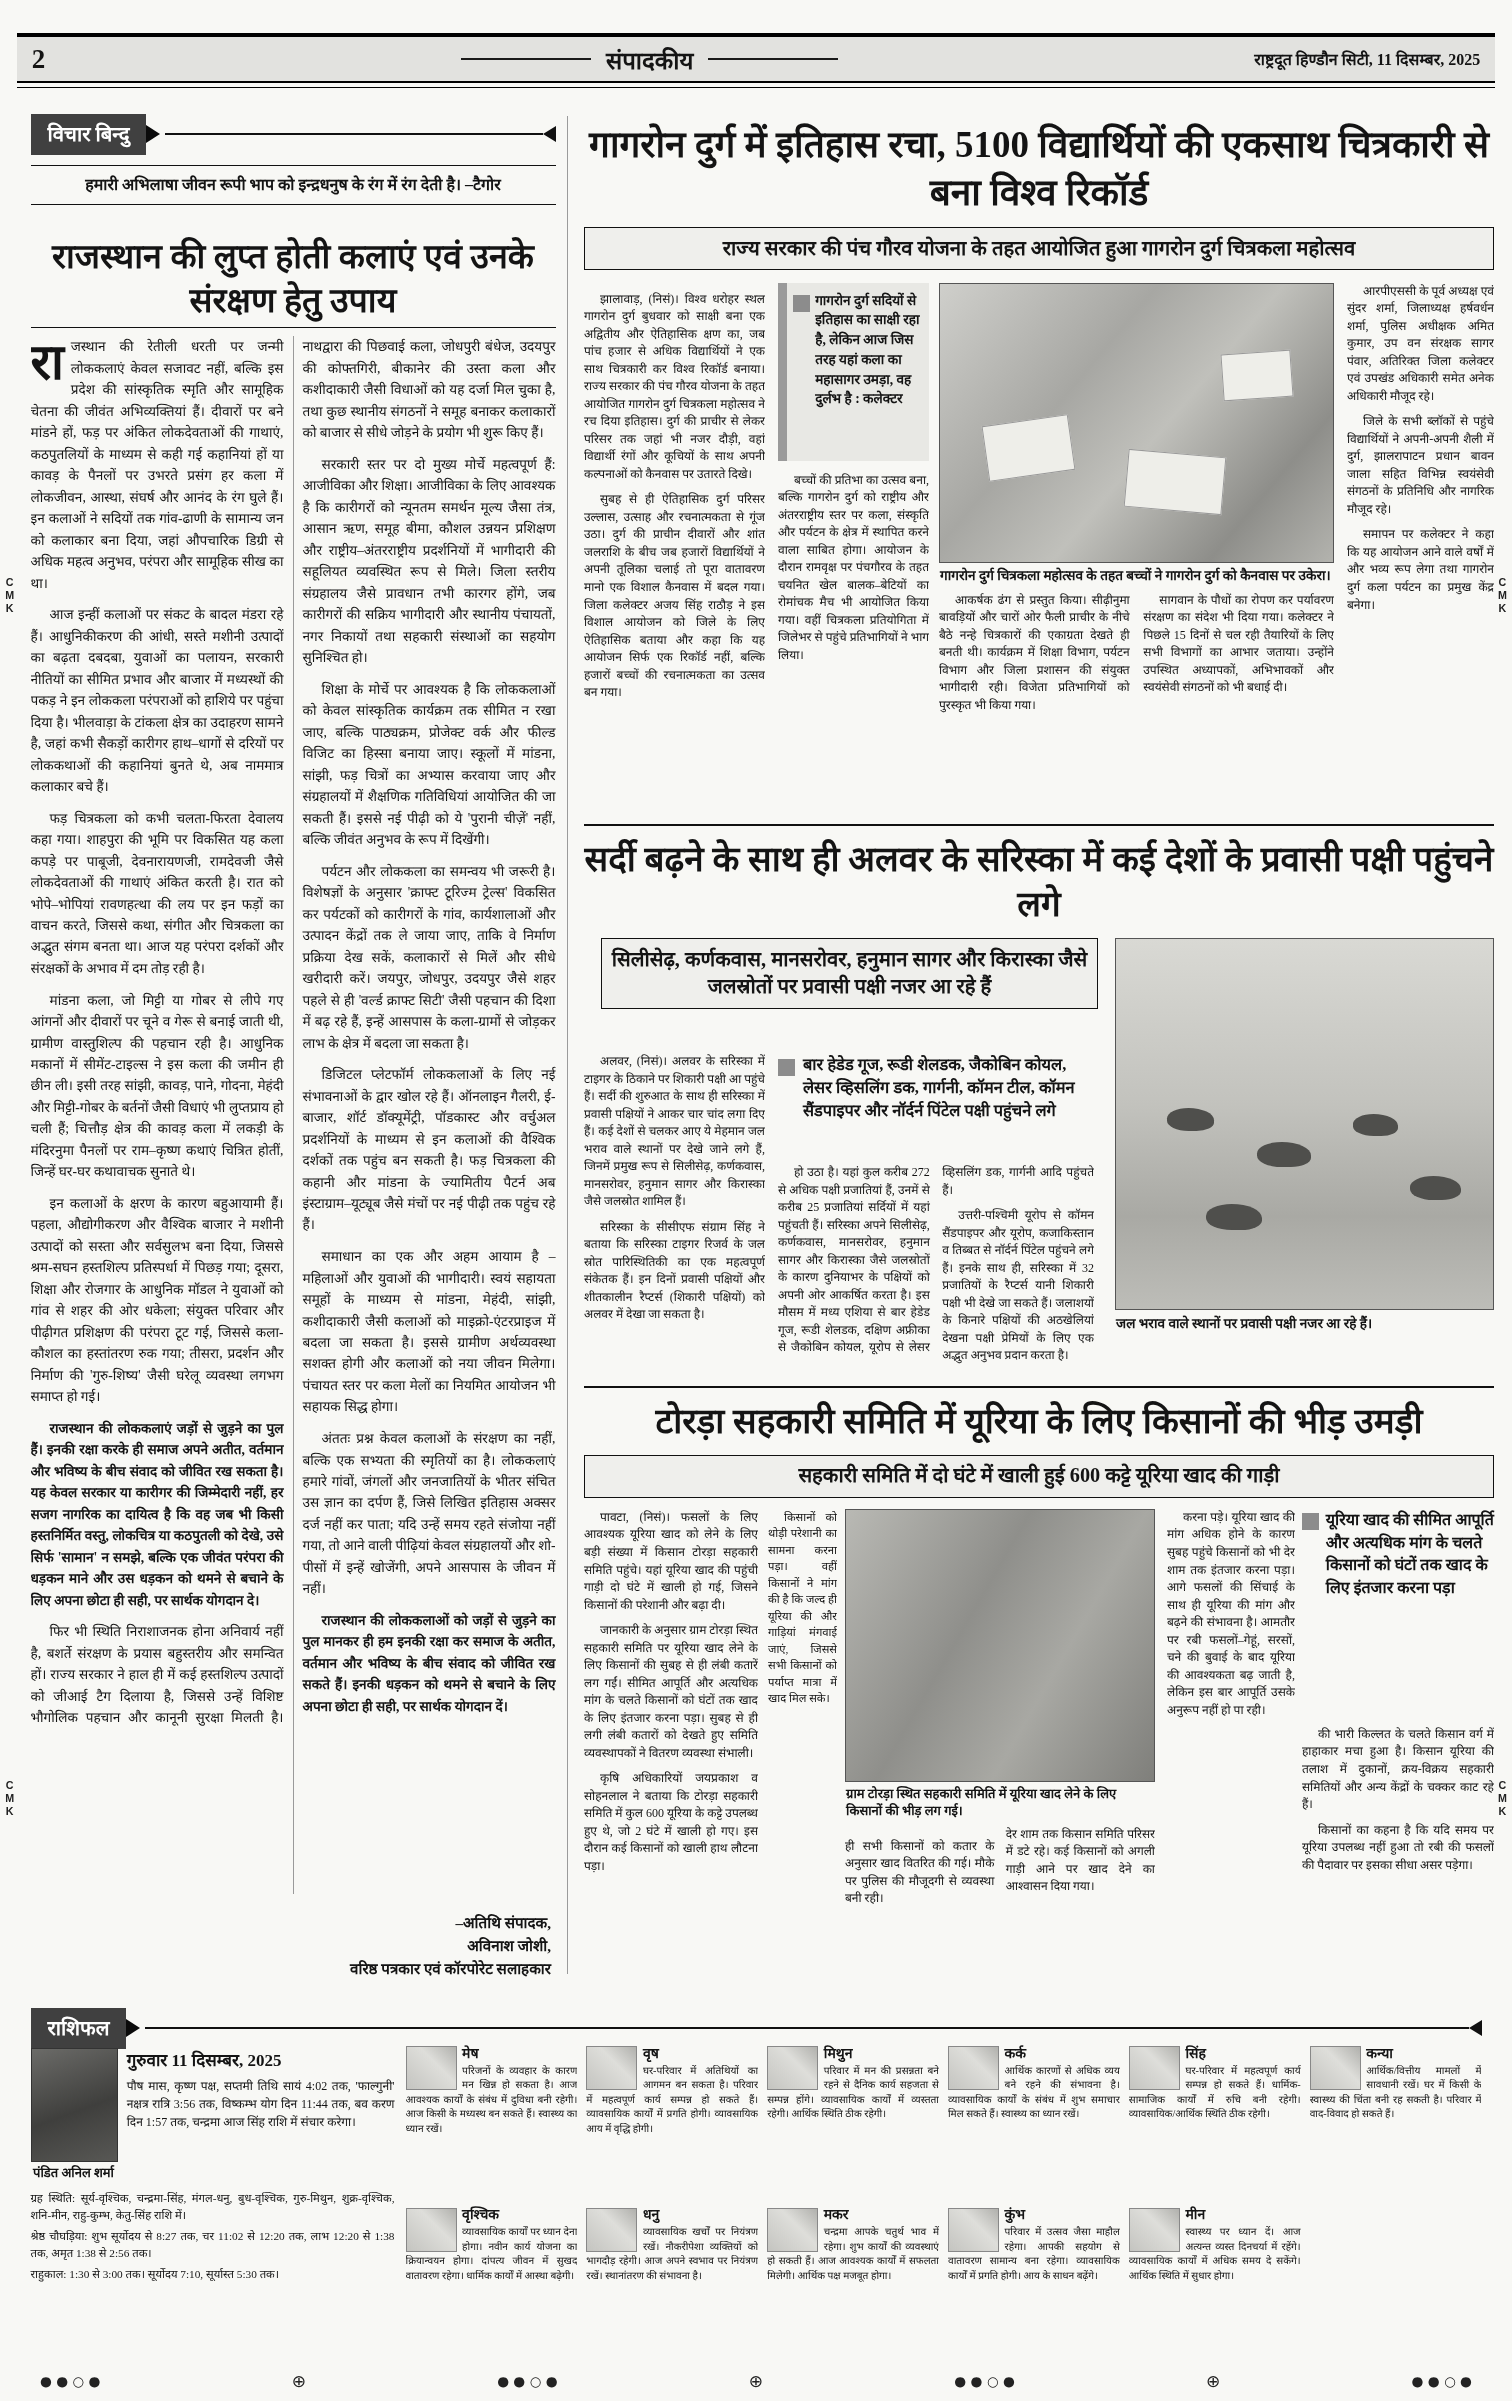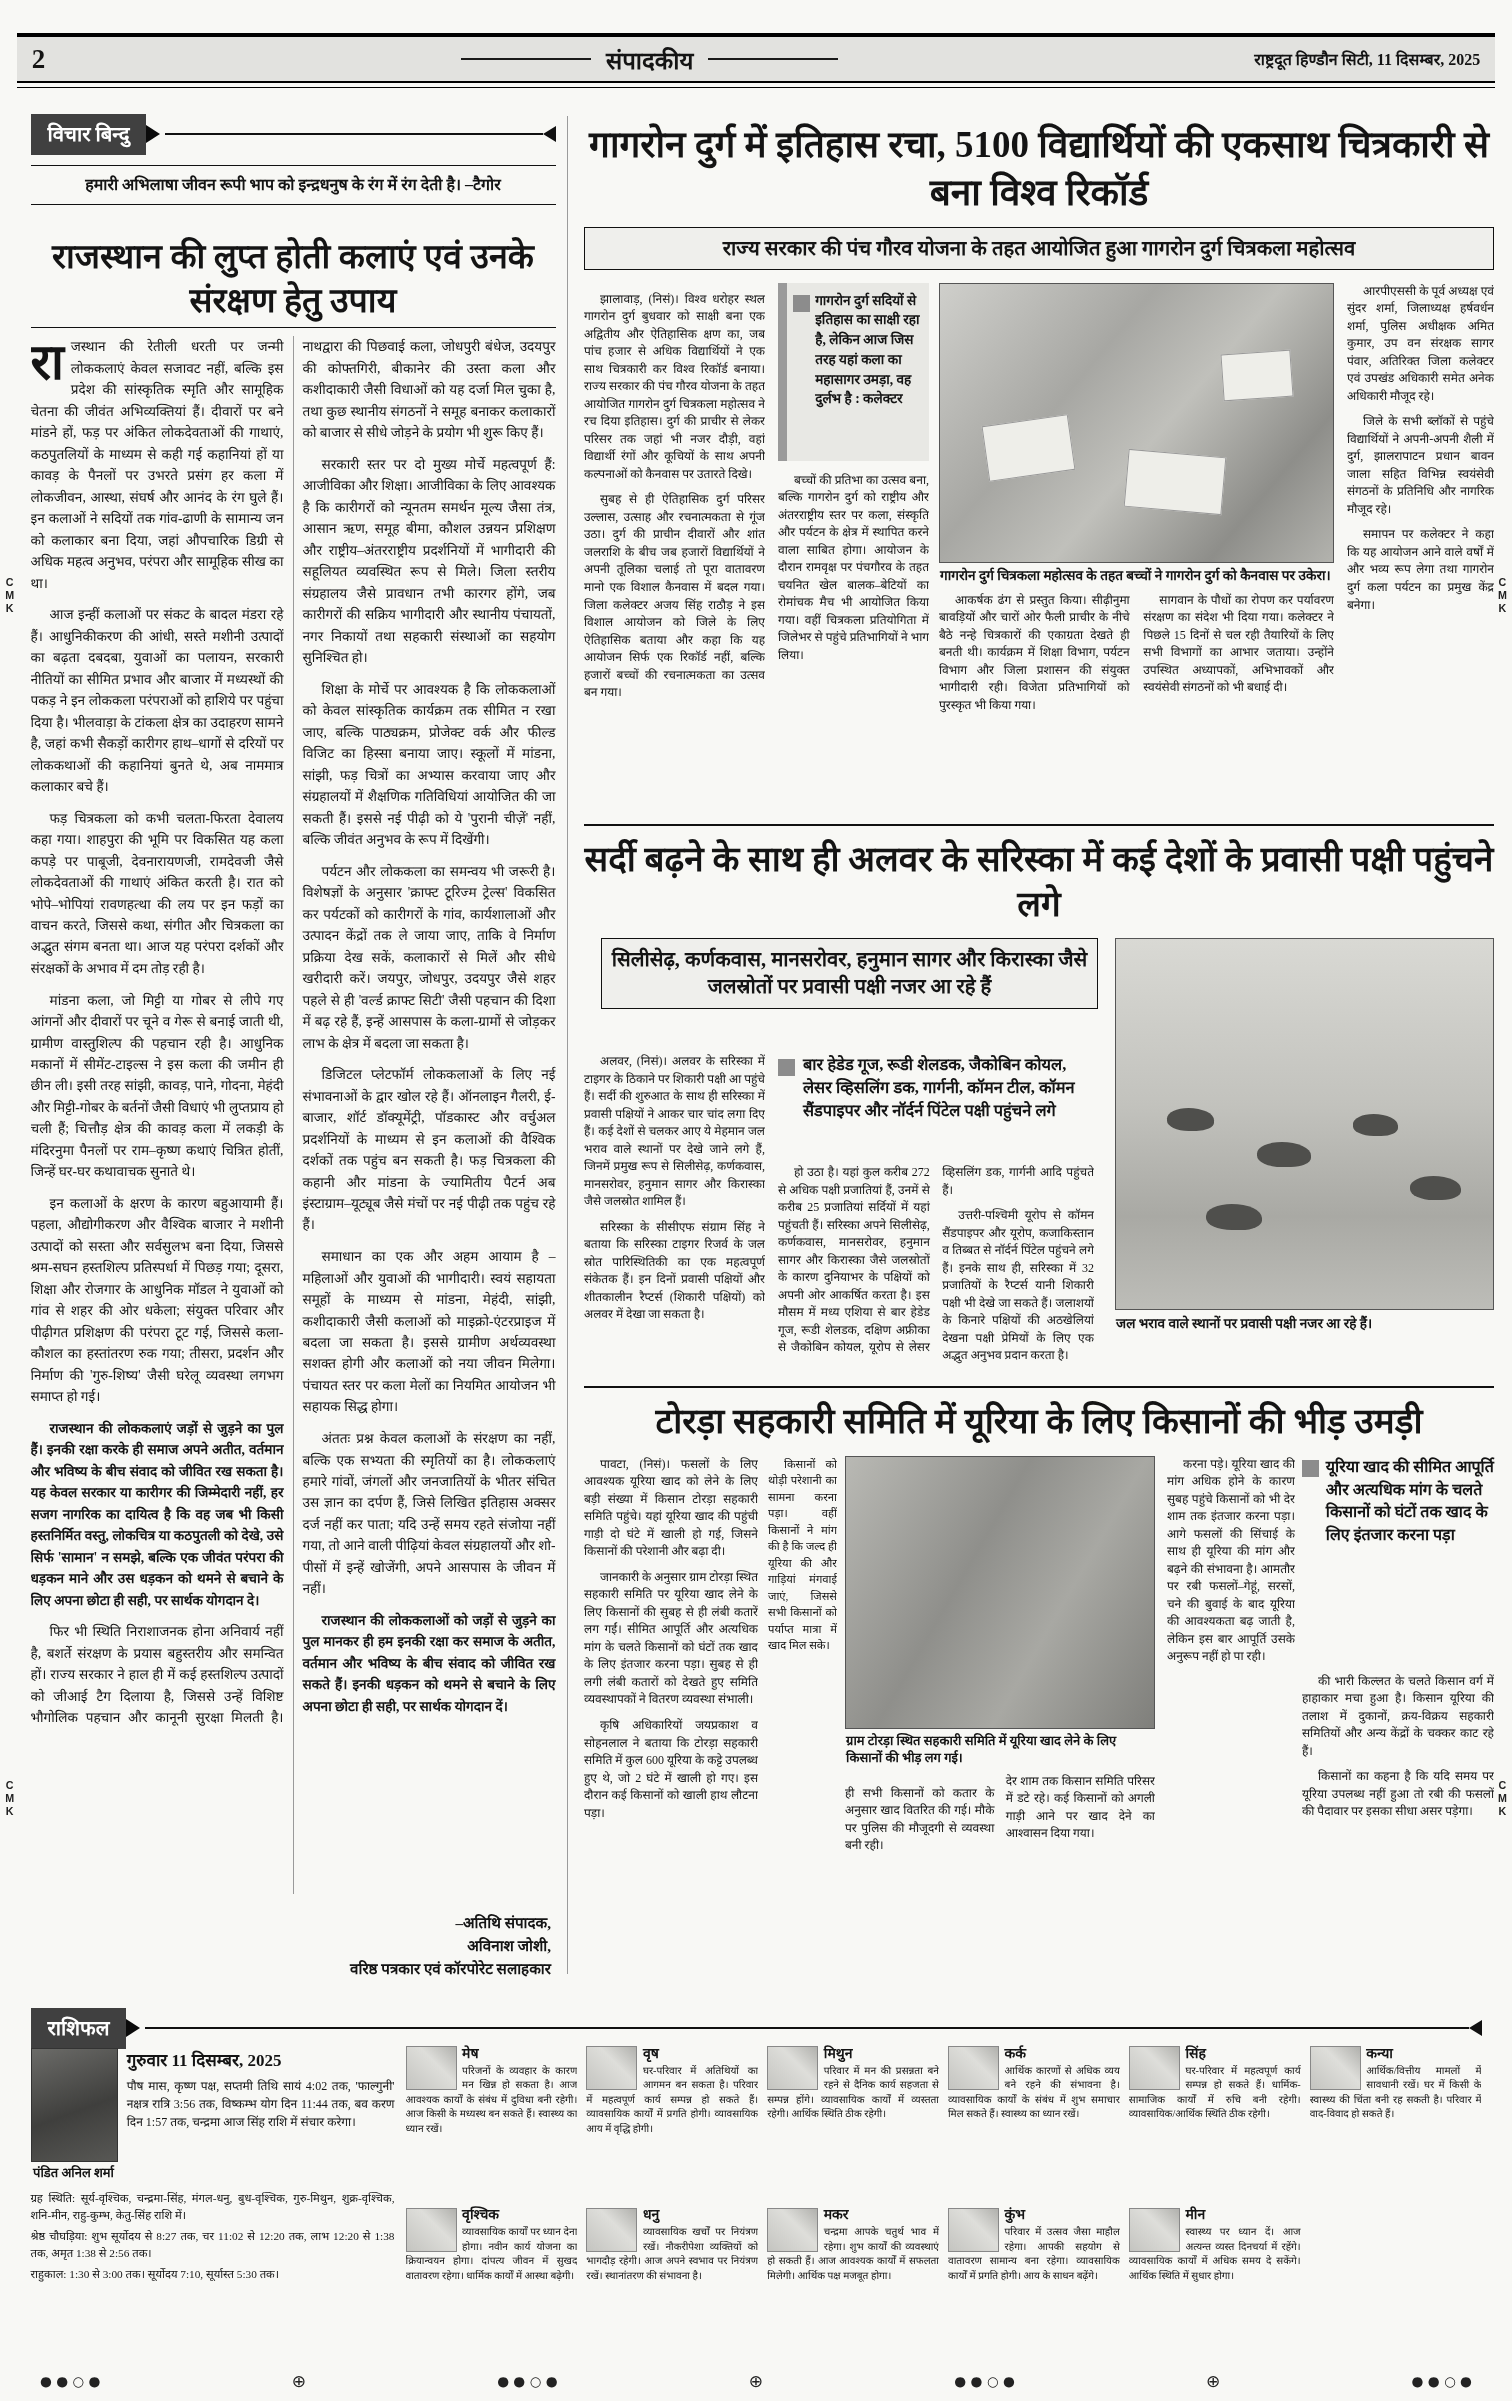--- a/index.html
+++ b/index.html
@@ -260,20 +260,21 @@
           <div class="bird" style="left:90px;top:265px;width:56px;height:26px;"></div>
         </div>
         <div class="caption">जल भराव वाले स्थानों पर प्रवासी पक्षी नजर आ रहे हैं।</div>
       </div>
     </div>
   </section>
 
   <section class="art torda">
     <div class="art-rule"></div>
     <h1 class="a-headline t-headline">टोरड़ा सहकारी समिति में यूरिया के लिए किसानों की भीड़ उमड़ी</h1>
+    <div class="a-sub">सहकारी समिति में दो घंटे में खाली हुई 600 कट्टे यूरिया खाद की गाड़ी</div>
     <div class="t-content">
       <div class="colblock t-colA">
         <p>पावटा, (निसं)। फसलों के लिए आवश्यक यूरिया खाद को लेने के लिए बड़ी संख्या में किसान टोरड़ा सहकारी समिति पहुंचे। यहां यूरिया खाद की पहुंची गाड़ी दो घंटे में खाली हो गई, जिसने किसानों की परेशानी और बढ़ा दी।</p>
         <p>जानकारी के अनुसार ग्राम टोरड़ा स्थित सहकारी समिति पर यूरिया खाद लेने के लिए किसानों की सुबह से ही लंबी कतारें लग गईं। सीमित आपूर्ति और अत्यधिक मांग के चलते किसानों को घंटों तक खाद के लिए इंतजार करना पड़ा। सुबह से ही लगी लंबी कतारों को देखते हुए समिति व्यवस्थापकों ने वितरण व्यवस्था संभाली।</p>
         <p>कृषि अधिकारियों जयप्रकाश व सोहनलाल ने बताया कि टोरड़ा सहकारी समिति में कुल 600 यूरिया के कट्टे उपलब्ध हुए थे, जो 2 घंटे में खाली हो गए। इस दौरान कई किसानों को खाली हाथ लौटना पड़ा।</p>
       </div>
       <div class="colblock t-colB">
         <p>किसानों को थोड़ी परेशानी का सामना करना पड़ा। वहीं किसानों ने मांग की है कि जल्द ही यूरिया की और गाड़ियां मंगवाई जाएं, जिससे सभी किसानों को पर्याप्त मात्रा में खाद मिल सके।</p>
       </div>
       <div class="t-photoWrap">

